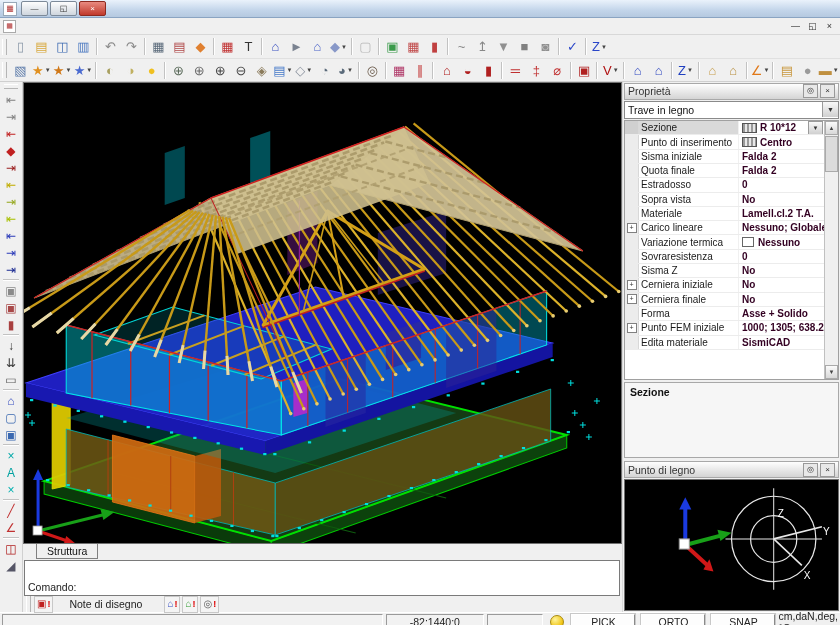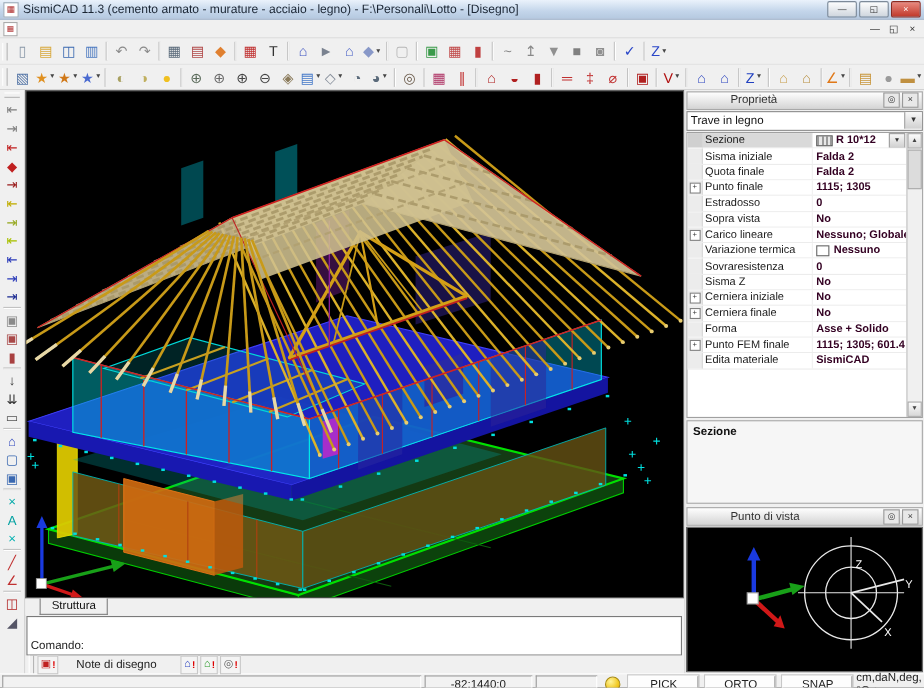--- a/index.html
+++ b/index.html
@@ -59,21 +59,21 @@
   .notesrow{height:16px;display:flex;align-items:center;background:#f0f0f0;padding-left:2px;}
   .nbtn{height:15px;display:flex;align-items:center;justify-content:center;border:1px solid #c8c8c8;
     background:#f4f4f4;margin-right:2px;padding:0 2px;font-size:10px;line-height:1;}
   .nbtn .bang{color:#d00;font-weight:bold;font-size:9px;margin-left:1px;}
   .noteslabel{font-size:10.5px;margin:0 22px 0 14px;color:#222;}
 
   
   .rightpanel{width:218px;background:#f0f0f0;border-left:1px solid #d8d8d8;display:flex;flex-direction:column;padding:1px;box-sizing:border-box;}
   .paneltitle{height:15px;background:linear-gradient(#fefefe,#d4d4d4);border:1px solid #a8a8a8;
     display:flex;align-items:center;padding:0 3px;font-size:10.5px;color:#333;}
-  .paneltitle .pt-label{flex:1;margin-left:36px;}
+  .paneltitle .pt-label{flex:1;}
   .ptbtn{width:13px;height:12px;display:flex;align-items:center;justify-content:center;font-size:8px;
     border:1px solid #999;background:#e8e8e8;margin-left:2px;color:#333;line-height:1;}
   .combo{height:17px;margin-top:1px;border:1px solid #8a8a8a;background:#fff;display:flex;align-items:center;}
   .combo .cval{flex:1;padding-left:3px;font-size:10.5px;}
   .combo .cbtn{width:15px;height:15px;background:linear-gradient(#f8f8f8,#d0d0d0);border-left:1px solid #9a9a9a;
     display:flex;align-items:center;justify-content:center;font-size:7px;color:#333;}
   .gridwrap{height:266px;margin-top:1px;border:1px solid #a0a0a0;background:#fff;position:relative;display:flex;}
   .pgrid{flex:1;overflow:hidden;}
   .prow{display:flex;height:13.3px;border-bottom:1px solid #ececec;background:#fff;}
   .pg-gutter{width:13px;background:#ececec;border-right:1px solid #d8d8d8;display:flex;align-items:center;justify-content:center;}
@@ -112,21 +112,20 @@
   .toggle{height:13px;min-width:50px;background:#fdfdfd;border:1px solid;border-color:#fff #8a8a8a #8a8a8a #fff;
     outline:1px solid #c8c8c8;display:flex;align-items:center;justify-content:center;font-size:10.5px;color:#222;
     margin:0 3px;padding:0 6px;}
   .sb-units{flex:1;justify-content:center;border:none;background:transparent;font-size:10.5px;}
 </style>
 </head>
 <body class="noselect">
 
 <div class="titlebar">
   <div class="appicon">▦</div>
-  <div class="titletext">SismiCAD 11.3 (cemento armato - murature - acciaio - legno) - F:\Personali\Lotto - [Disegno]</div>
   <div class="winbtns">
     <div class="wbtn">—</div>
     <div class="wbtn">◱</div>
     <div class="wbtn close">×</div>
   </div>
 </div>
 
 <div class="menubar">
   <div class="mdiicon">▦</div>
   <div class="menuspacer"></div>
@@ -773,118 +772,124 @@
             <div class="pg-gutter"></div>
             <div class="pg-name">Sezione</div>
             <div class="pg-val">
               <span class="chip"></span>
               <span>R 10*12</span>
               <span class="vdd">▼</span>
             </div>
           </div>
           <div class="prow">
             <div class="pg-gutter"></div>
+            <div class="pg-name">Punto di inserimento</div>
+            <div class="pg-val">
+              <span class="chip"></span>
+              <span>Centro</span>
+            </div>
+          </div>
+          <div class="prow">
+            <div class="pg-gutter"></div>
             <div class="pg-name">Sisma iniziale</div>
             <div class="pg-val">
               <span>Falda 2</span>
             </div>
           </div>
           <div class="prow">
             <div class="pg-gutter"></div>
             <div class="pg-name">Quota finale</div>
             <div class="pg-val">
               <span>Falda 2</span>
+            </div>
+          </div>
+          <div class="prow">
+            <div class="pg-gutter"></div>
+            <div class="pg-name">Estradosso</div>
+            <div class="pg-val">
+              <span>0</span>
+            </div>
+          </div>
+          <div class="prow">
+            <div class="pg-gutter"></div>
+            <div class="pg-name">Sopra vista</div>
+            <div class="pg-val">
+              <span>No</span>
+            </div>
+          </div>
+          <div class="prow">
+            <div class="pg-gutter"></div>
+            <div class="pg-name">Materiale</div>
+            <div class="pg-val">
+              <span>Lamell.cl.2 T.A.</span>
             </div>
           </div>
           <div class="prow">
             <div class="pg-gutter">
               <div class="expbox">+</div>
             </div>
-            <div class="pg-name">Punto finale</div>
-            <div class="pg-val">
-              <span>1115; 1305</span>
-            </div>
-          </div>
-          <div class="prow">
-            <div class="pg-gutter"></div>
-            <div class="pg-name">Estradosso</div>
+            <div class="pg-name">Carico lineare</div>
+            <div class="pg-val">
+              <span>Nessuno; Globale</span>
+            </div>
+          </div>
+          <div class="prow">
+            <div class="pg-gutter"></div>
+            <div class="pg-name">Variazione termica</div>
+            <div class="pg-val">
+              <span class="chk"></span>
+              <span>Nessuno</span>
+            </div>
+          </div>
+          <div class="prow">
+            <div class="pg-gutter"></div>
+            <div class="pg-name">Sovraresistenza</div>
             <div class="pg-val">
               <span>0</span>
             </div>
           </div>
           <div class="prow">
             <div class="pg-gutter"></div>
-            <div class="pg-name">Sopra vista</div>
+            <div class="pg-name">Sisma Z</div>
             <div class="pg-val">
               <span>No</span>
             </div>
           </div>
           <div class="prow">
             <div class="pg-gutter">
               <div class="expbox">+</div>
             </div>
-            <div class="pg-name">Carico lineare</div>
-            <div class="pg-val">
-              <span>Nessuno; Globale</span>
-            </div>
-          </div>
-          <div class="prow">
-            <div class="pg-gutter"></div>
-            <div class="pg-name">Variazione termica</div>
-            <div class="pg-val">
-              <span class="chk"></span>
-              <span>Nessuno</span>
-            </div>
-          </div>
-          <div class="prow">
-            <div class="pg-gutter"></div>
-            <div class="pg-name">Sovraresistenza</div>
-            <div class="pg-val">
-              <span>0</span>
-            </div>
-          </div>
-          <div class="prow">
-            <div class="pg-gutter"></div>
-            <div class="pg-name">Sisma Z</div>
+            <div class="pg-name">Cerniera iniziale</div>
             <div class="pg-val">
               <span>No</span>
             </div>
           </div>
           <div class="prow">
             <div class="pg-gutter">
               <div class="expbox">+</div>
             </div>
-            <div class="pg-name">Cerniera iniziale</div>
+            <div class="pg-name">Cerniera finale</div>
             <div class="pg-val">
               <span>No</span>
+            </div>
+          </div>
+          <div class="prow">
+            <div class="pg-gutter"></div>
+            <div class="pg-name">Forma</div>
+            <div class="pg-val">
+              <span>Asse + Solido</span>
             </div>
           </div>
           <div class="prow">
             <div class="pg-gutter">
               <div class="expbox">+</div>
             </div>
-            <div class="pg-name">Cerniera finale</div>
-            <div class="pg-val">
-              <span>No</span>
-            </div>
-          </div>
-          <div class="prow">
-            <div class="pg-gutter"></div>
-            <div class="pg-name">Forma</div>
-            <div class="pg-val">
-              <span>Asse + Solido</span>
-            </div>
-          </div>
-          <div class="prow">
-            <div class="pg-gutter">
-              <div class="expbox">+</div>
-            </div>
-            <div class="pg-name">Punto FEM finale</div>
-            <div class="pg-val">
-              <span>1115; 1305; 601.4</span>
+            <div class="pg-name">Punto FEM iniziale</div>
+            <div class="pg-val">
+              <span>1000; 1305; 638.2</span>
             </div>
           </div>
           <div class="prow">
             <div class="pg-gutter"></div>
             <div class="pg-name">Edita materiale</div>
             <div class="pg-val">
               <span>SismiCAD</span>
             </div>
           </div>
         </div>
@@ -892,21 +897,21 @@
         <div class="sarrow">▲</div>
         <div class="sthumb"></div>
         <div class="sfill"></div>
         <div class="sarrow">▼</div>
       </div>
     </div>
     <div class="descbox">
       <div class="desctitle">Sezione</div>
     </div>
     <div class="paneltitle" style="margin-top:3px;">
-      <span class="pt-label">Punto di vista</span>
+      <span class="pt-label">Punto di legno</span>
       <span class="ptbtn">◎</span>
       <span class="ptbtn">×</span>
     </div>
     <div class="pvcanvas">
       <svg width="100%" height="100%" viewBox="0 0 212 128" preserveAspectRatio="none">
         <g stroke-linecap="round">
           <line x1="60" y1="64" x2="60" y2="26" stroke="#1a3ae0" stroke-width="4"></line>
           <polygon points="60,17 54,29 66,29" fill="#1a3ae0"></polygon>
           <line x1="60" y1="64" x2="98" y2="54" stroke="#18a018" stroke-width="4"></line>
           <polygon points="106,52 92,49 95,60" fill="#18a018"></polygon>

